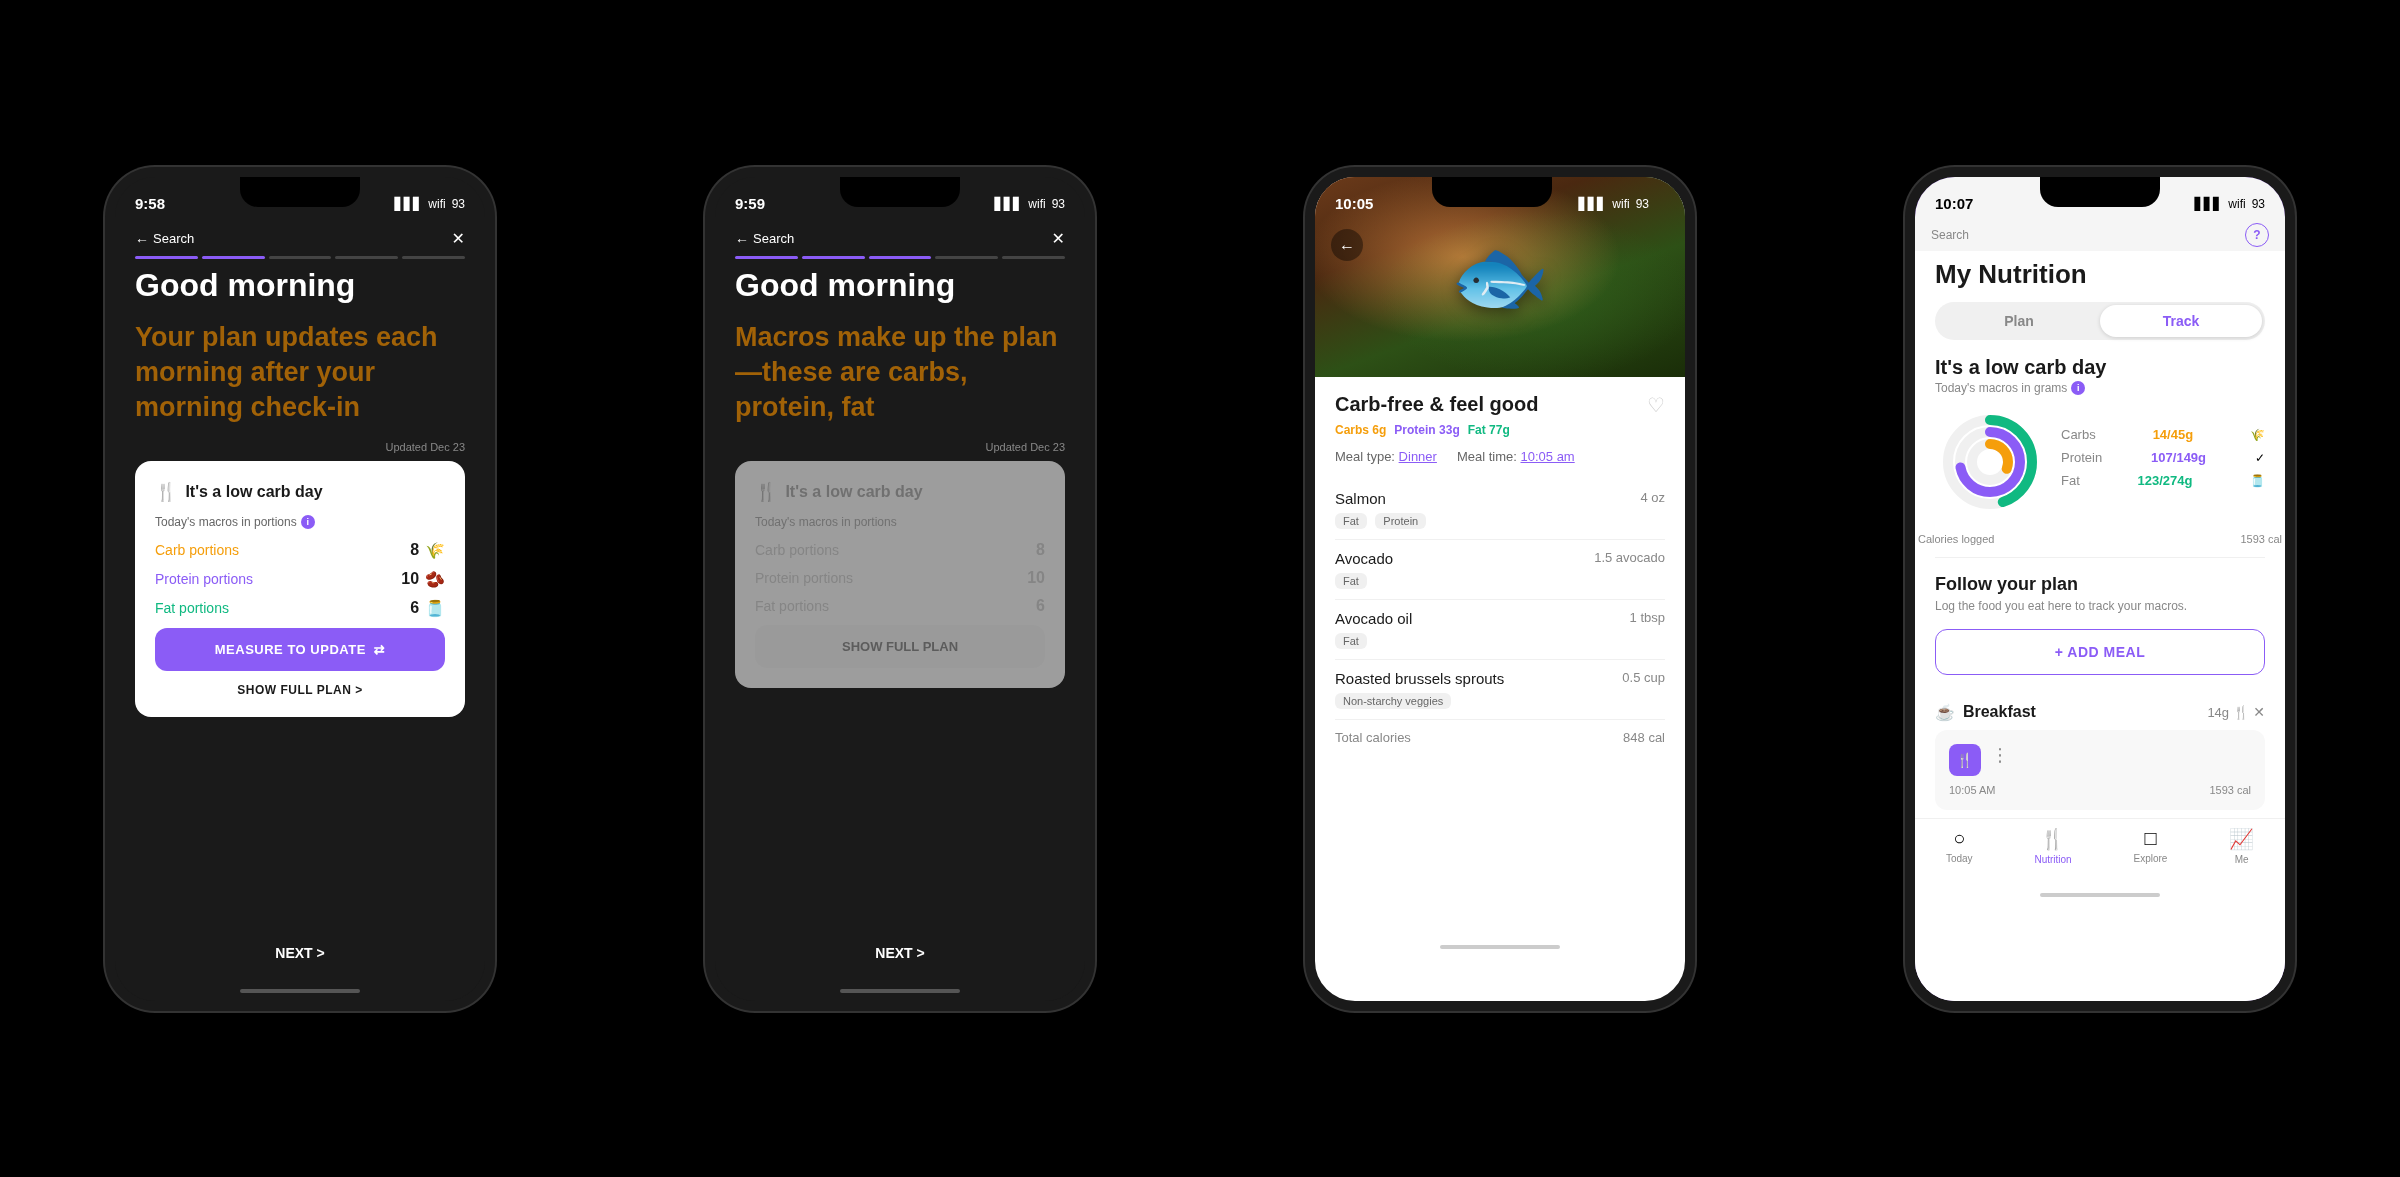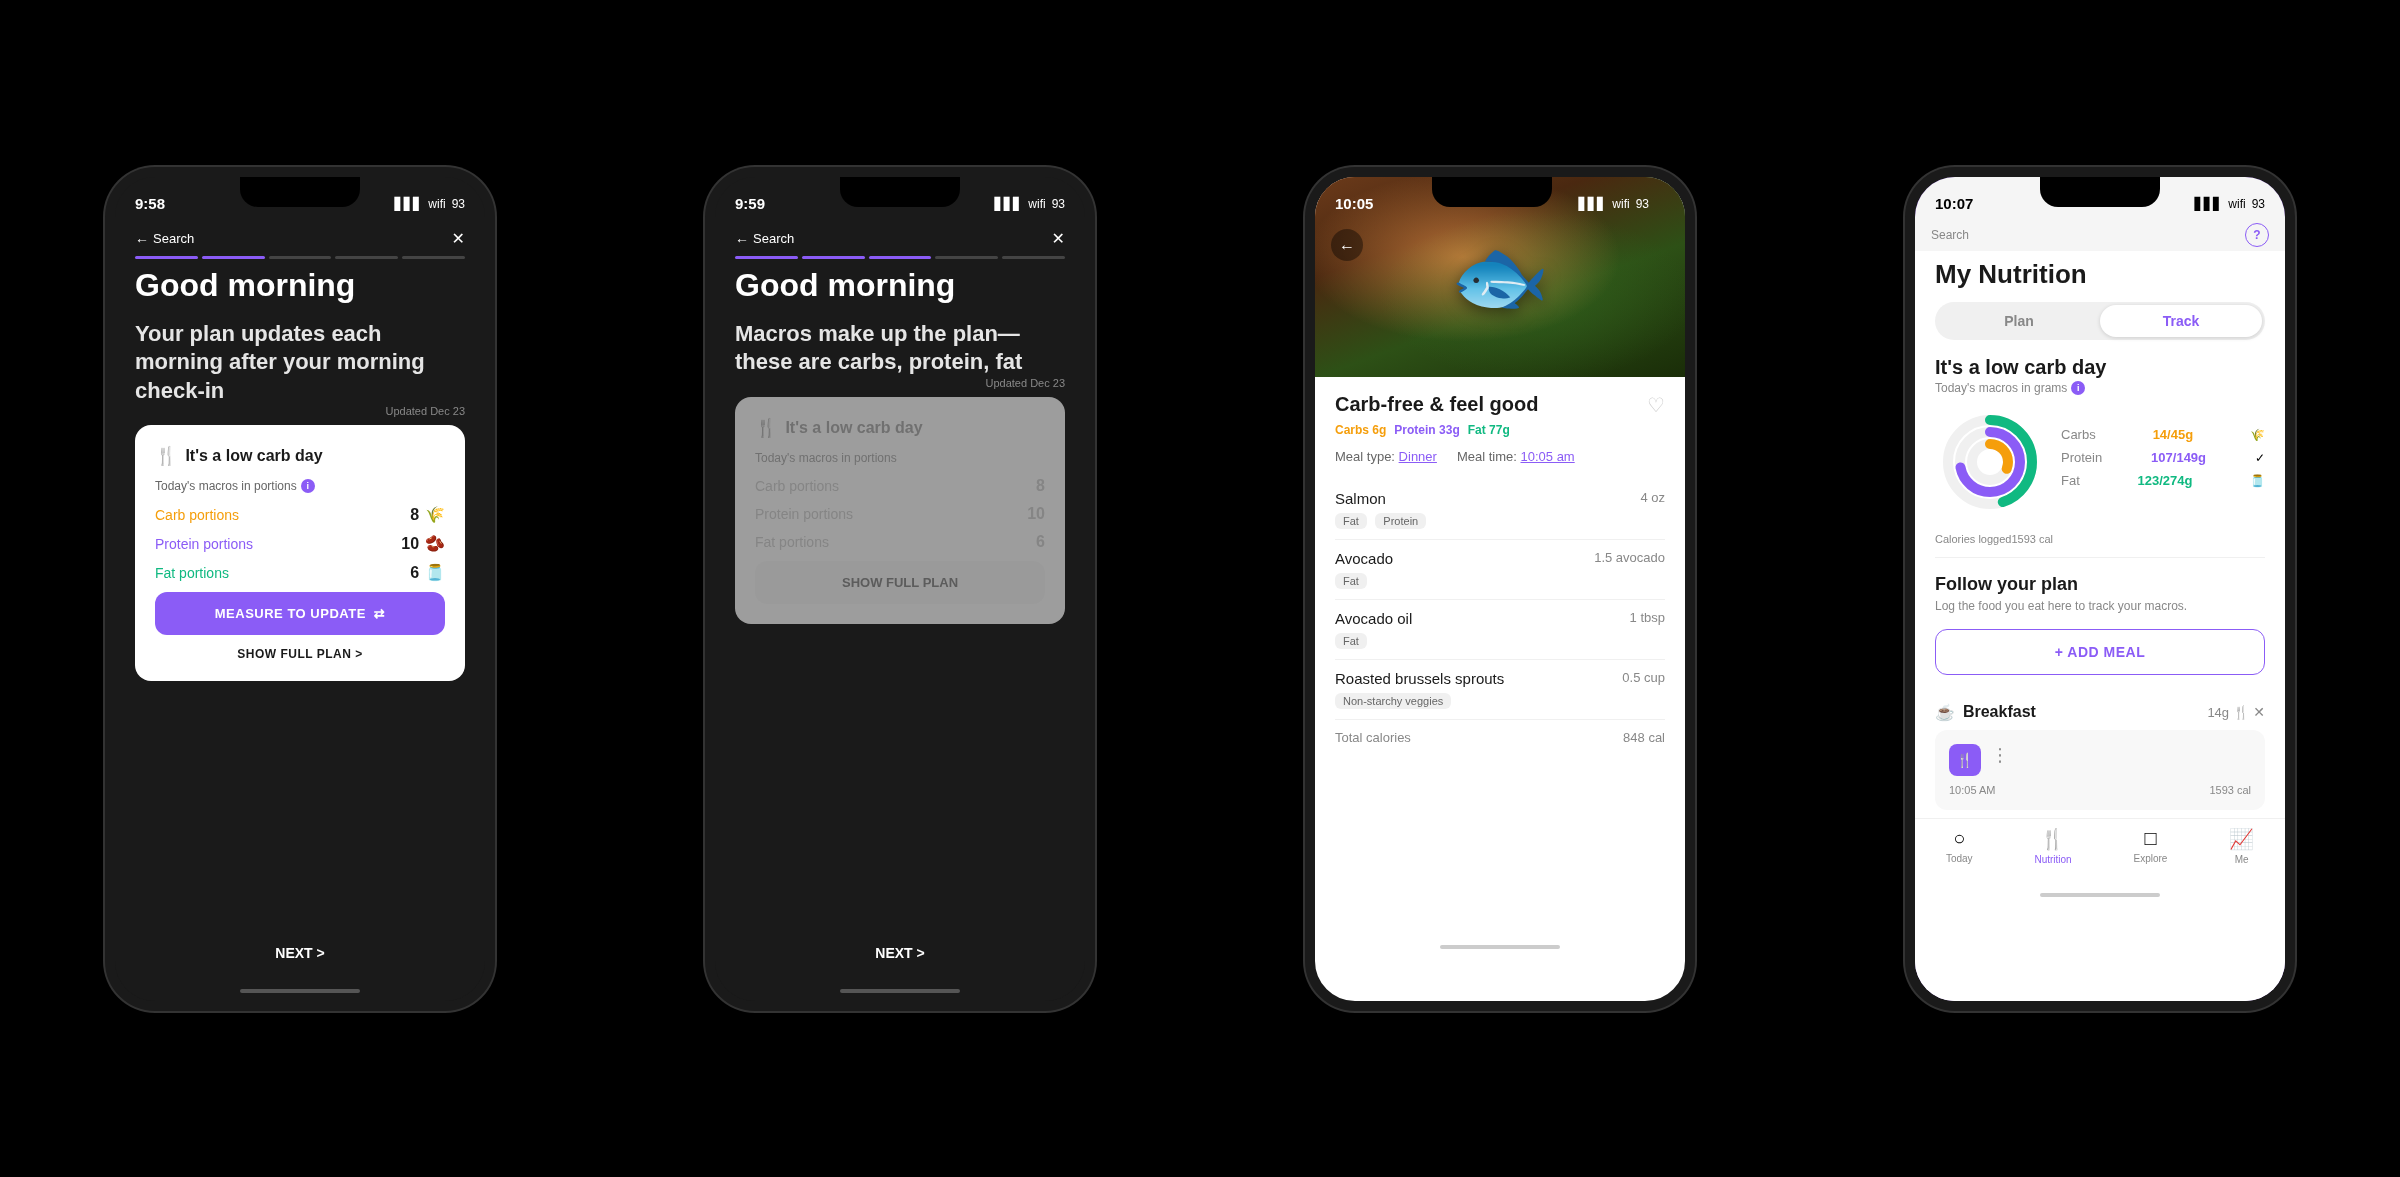--- a/index.html
+++ b/index.html
@@ -114,24 +114,25 @@
     }
 
     .updated-text {
       font-size: 11px;
       color: #888;
       text-align: right;
       margin-bottom: 8px;
     }
 
     .main-text {
-      font-size: 22px;
-      font-weight: 700;
-      color: #e5e5e5;
+      font-size: 27px;
+      font-weight: 700;
+      color: #a16207;
       line-height: 1.3;
+      margin-bottom: 16px;
     }
 
     
     .card {
       background: #fff;
       border-radius: 16px;
       padding: 20px;
       margin: 0 0 12px;
     }
 
@@ -467,21 +468,22 @@
     .macro-stat-label { color: #888; }
     .macro-stat-value { font-weight: 600; color: #1a1a1a; }
     .macro-stat-value.carb { color: #F59E0B; }
     .macro-stat-value.protein { color: #8B5CF6; }
     .macro-stat-value.fat { color: #10B981; }
 
     .calories-logged {
       font-size: 11px;
       color: #888;
       display: flex;
-      padding: 0 20px;
+      justify-content: space-between;
+      padding: 0 3px;
       margin-bottom: 12px;
     }
 
     .divider { height: 1px; background: #f0f0f0; margin: 0 20px 16px; }
 
     .follow-plan-section {
       padding: 0 20px 12px;
     }
 
     .follow-plan-title {

